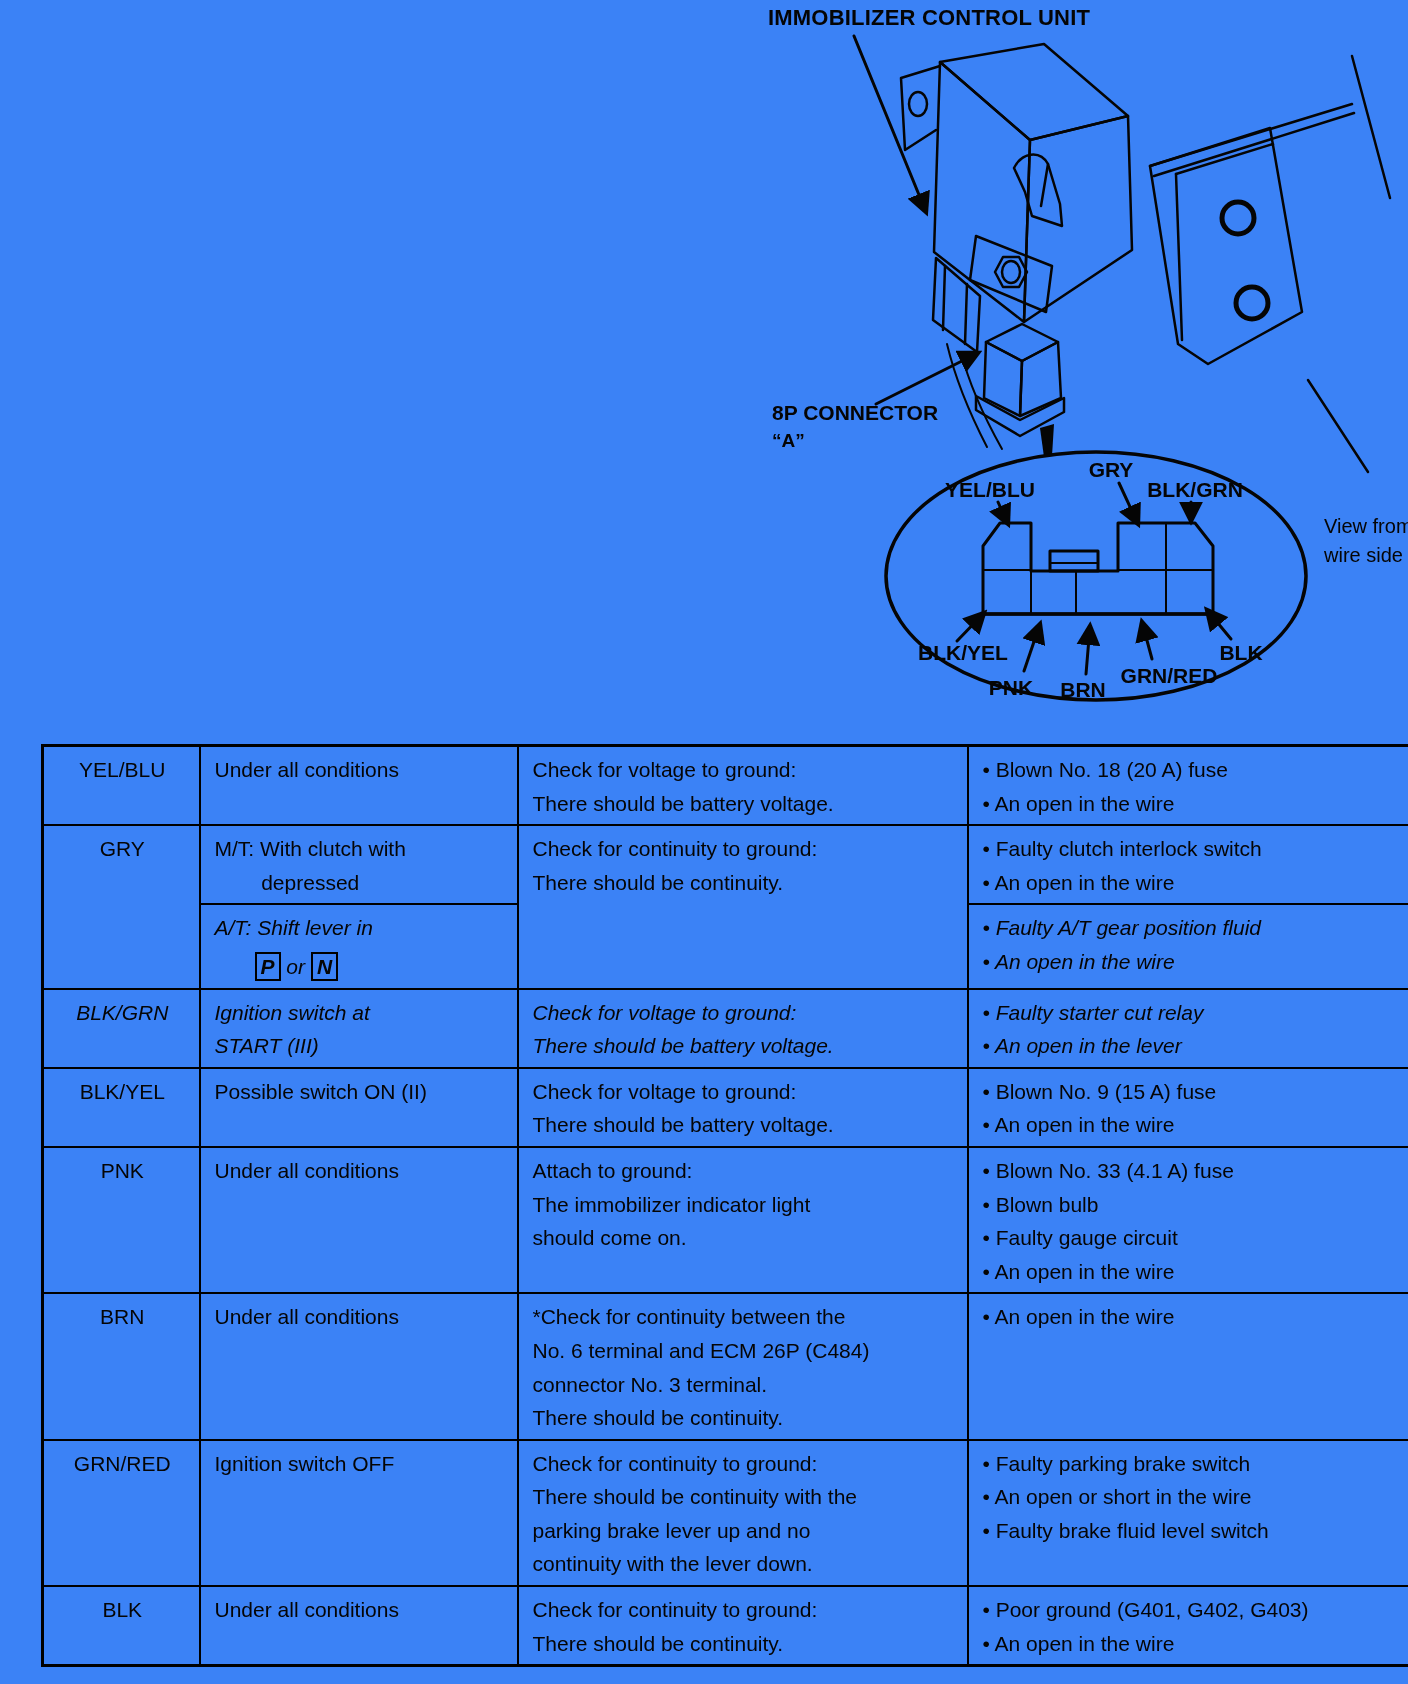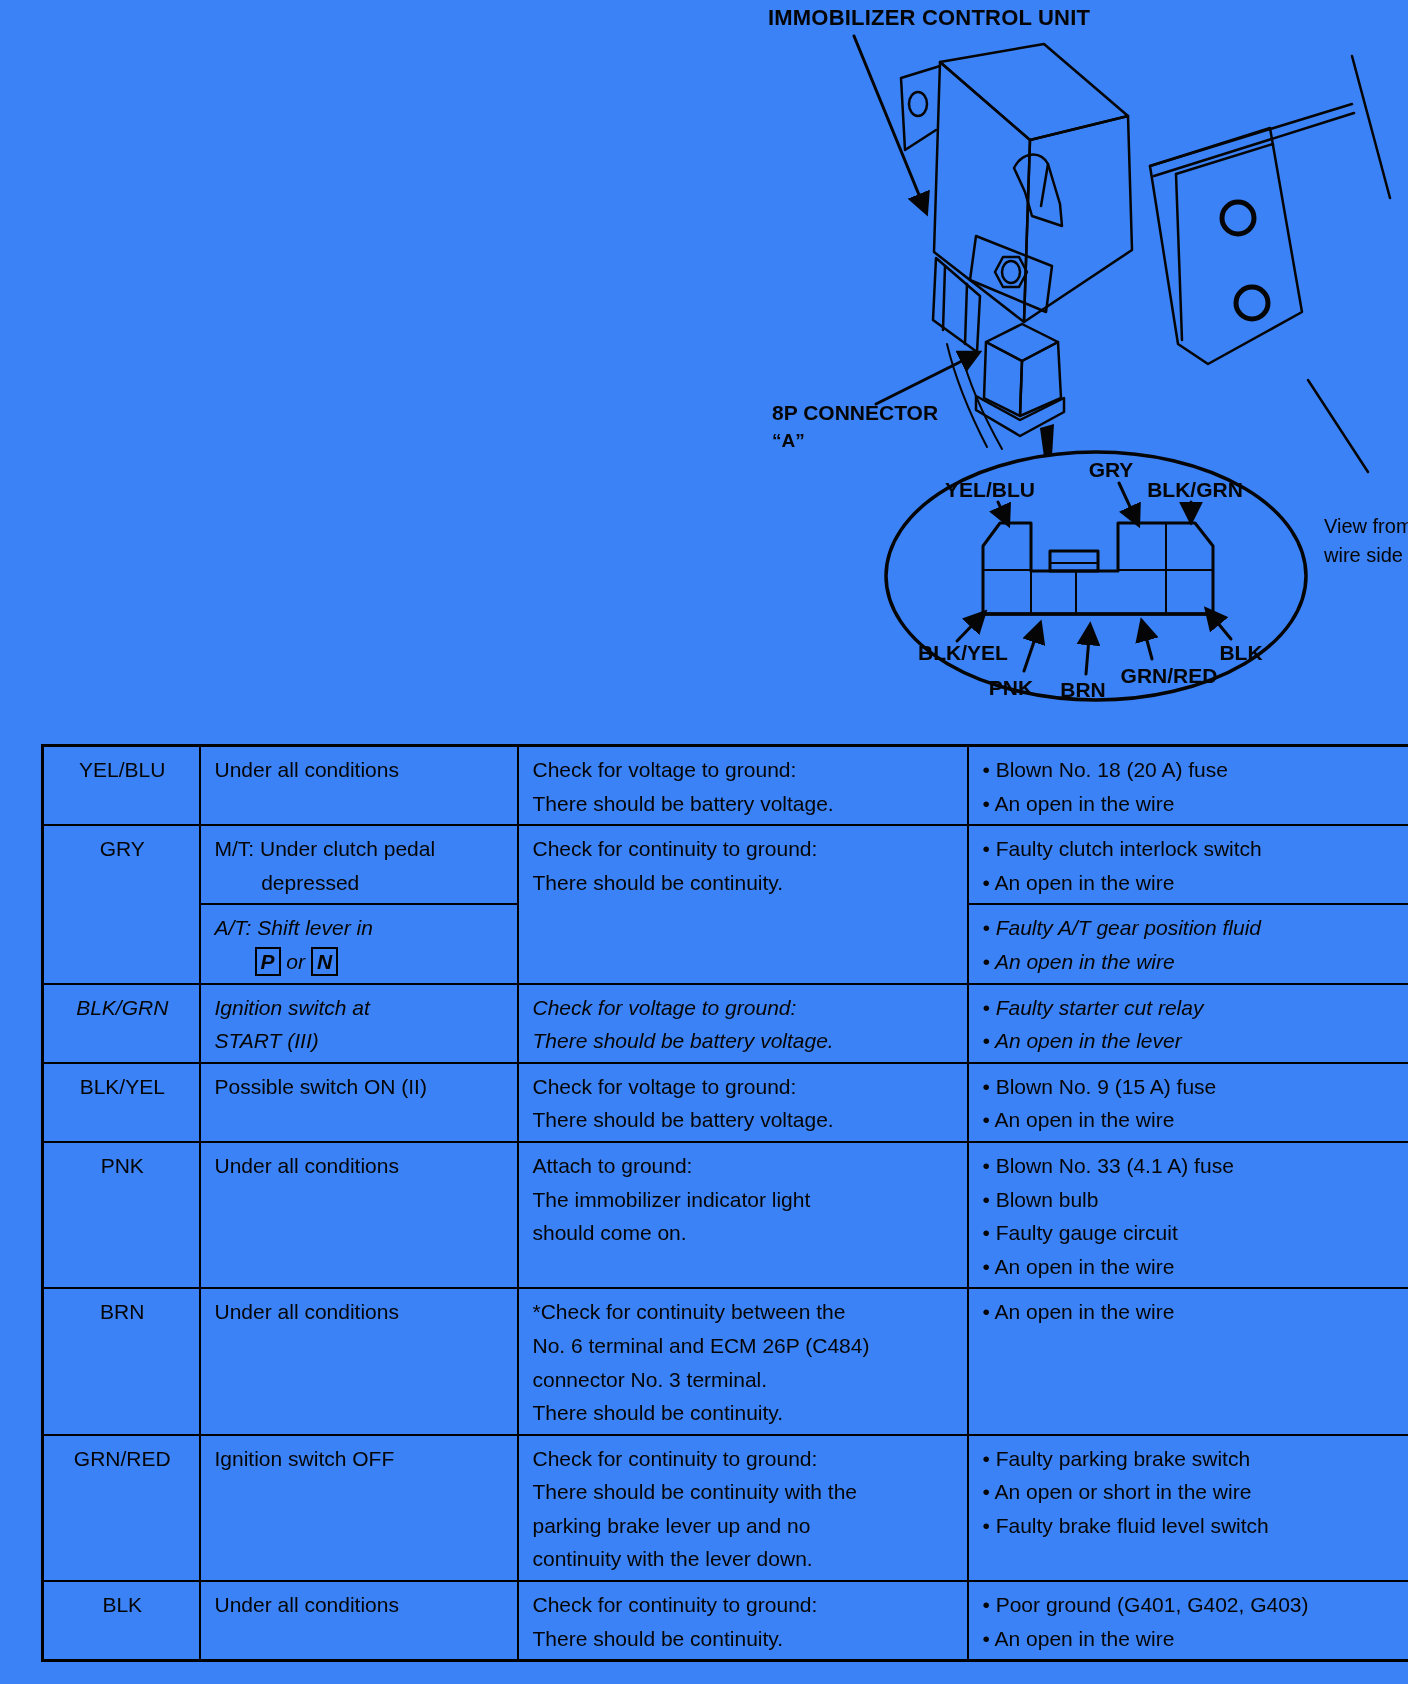--- a/index.html
+++ b/index.html
@@ -12,21 +12,21 @@
 
   .headers{display:grid;grid-template-columns:157px 318px 450px 465px;margin:18px 0 10px 13px;width:1390px;}
   .headers div{text-align:center;font-weight:bold;font-size:21px;}
 
   table.tbl{border-collapse:collapse;margin-left:13px;width:1390px;table-layout:fixed;border:3px solid #000;}
   table.tbl td{border:2px solid #000;font-size:21px;line-height:1.6;vertical-align:top;padding:6px 12px 4px 14px;}
   td.wire{text-align:center;vertical-align:middle;padding:4px 2px;}
   td.cond,td.res,td.cause{white-space:pre-wrap;}
   tr.h72{height:72px;} tr.h71{height:71px;font-style:italic;} tr.h73{height:73px;}
   tr.h130{height:130px;} tr.h136{height:136px;} tr.h129{height:129px;} tr.h66{height:66px;}
-  .at2{display:inline-block;padding-left:40px;}
+  .at2{display:inline-block;padding-left:40px;margin-top:5px;}
   .kbox{display:inline-block;border:2px solid #000;padding:0 4px;line-height:1.2;font-weight:bold;}
 </style>
 </head>
 <body>
 
 <div class="page">
 
   
   <svg width="1408" height="740" viewBox="0 0 1408 740">
     <defs>
@@ -135,21 +135,21 @@
         <td class="wire">YEL/BLU</td>
         <td class="cond">Under all conditions</td>
         <td class="res">Check for voltage to ground:
 There should be battery voltage.</td>
         <td class="cause">• Blown No. 18 (20 A) fuse
 • An open in the wire</td>
       </tr>
 
       <tr class="h72">
         <td class="wire" rowspan="2">GRY</td>
-        <td class="cond">M/T: Under clutch pedal
+        <td class="cond">M/T: With clutch with
         depressed</td>
         <td class="res" rowspan="2">Check for continuity to ground:
 There should be continuity.</td>
         <td class="cause">• Faulty clutch interlock switch
 • An open in the wire</td>
       </tr>
 
       <tr class="h71">
         <td class="cond"><span>A/T: Shift lever in</span><br><span class="at2"><span class="kbox">P</span> <span>or</span> <span class="kbox">N</span></span></td>
         <td class="cause">• Faulty A/T gear position fluid

